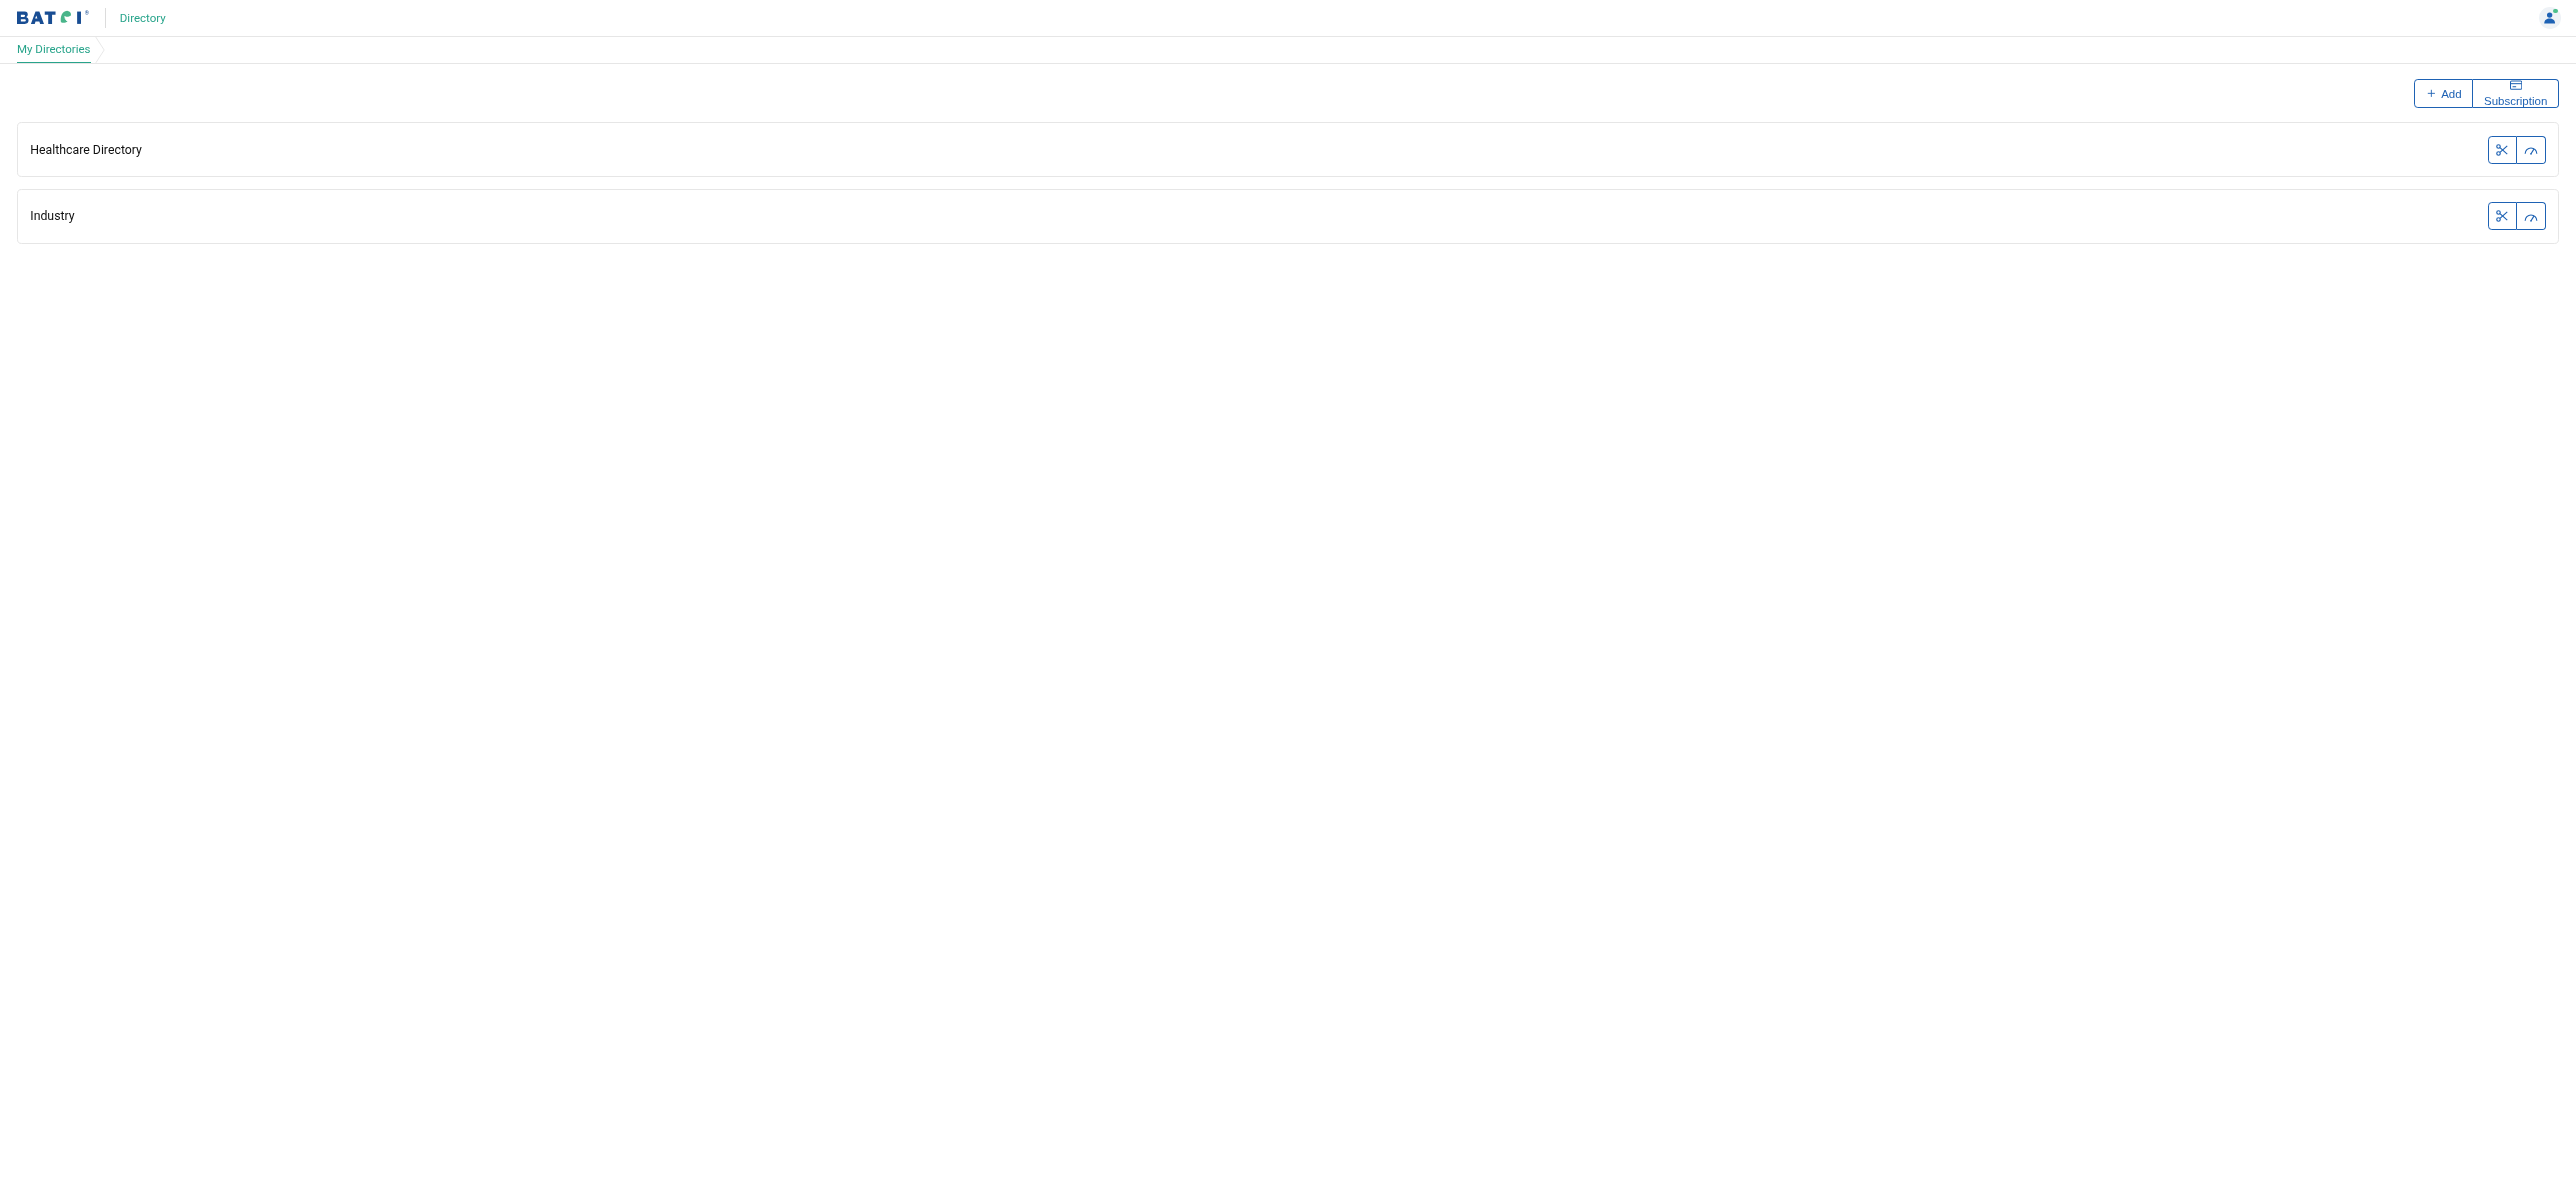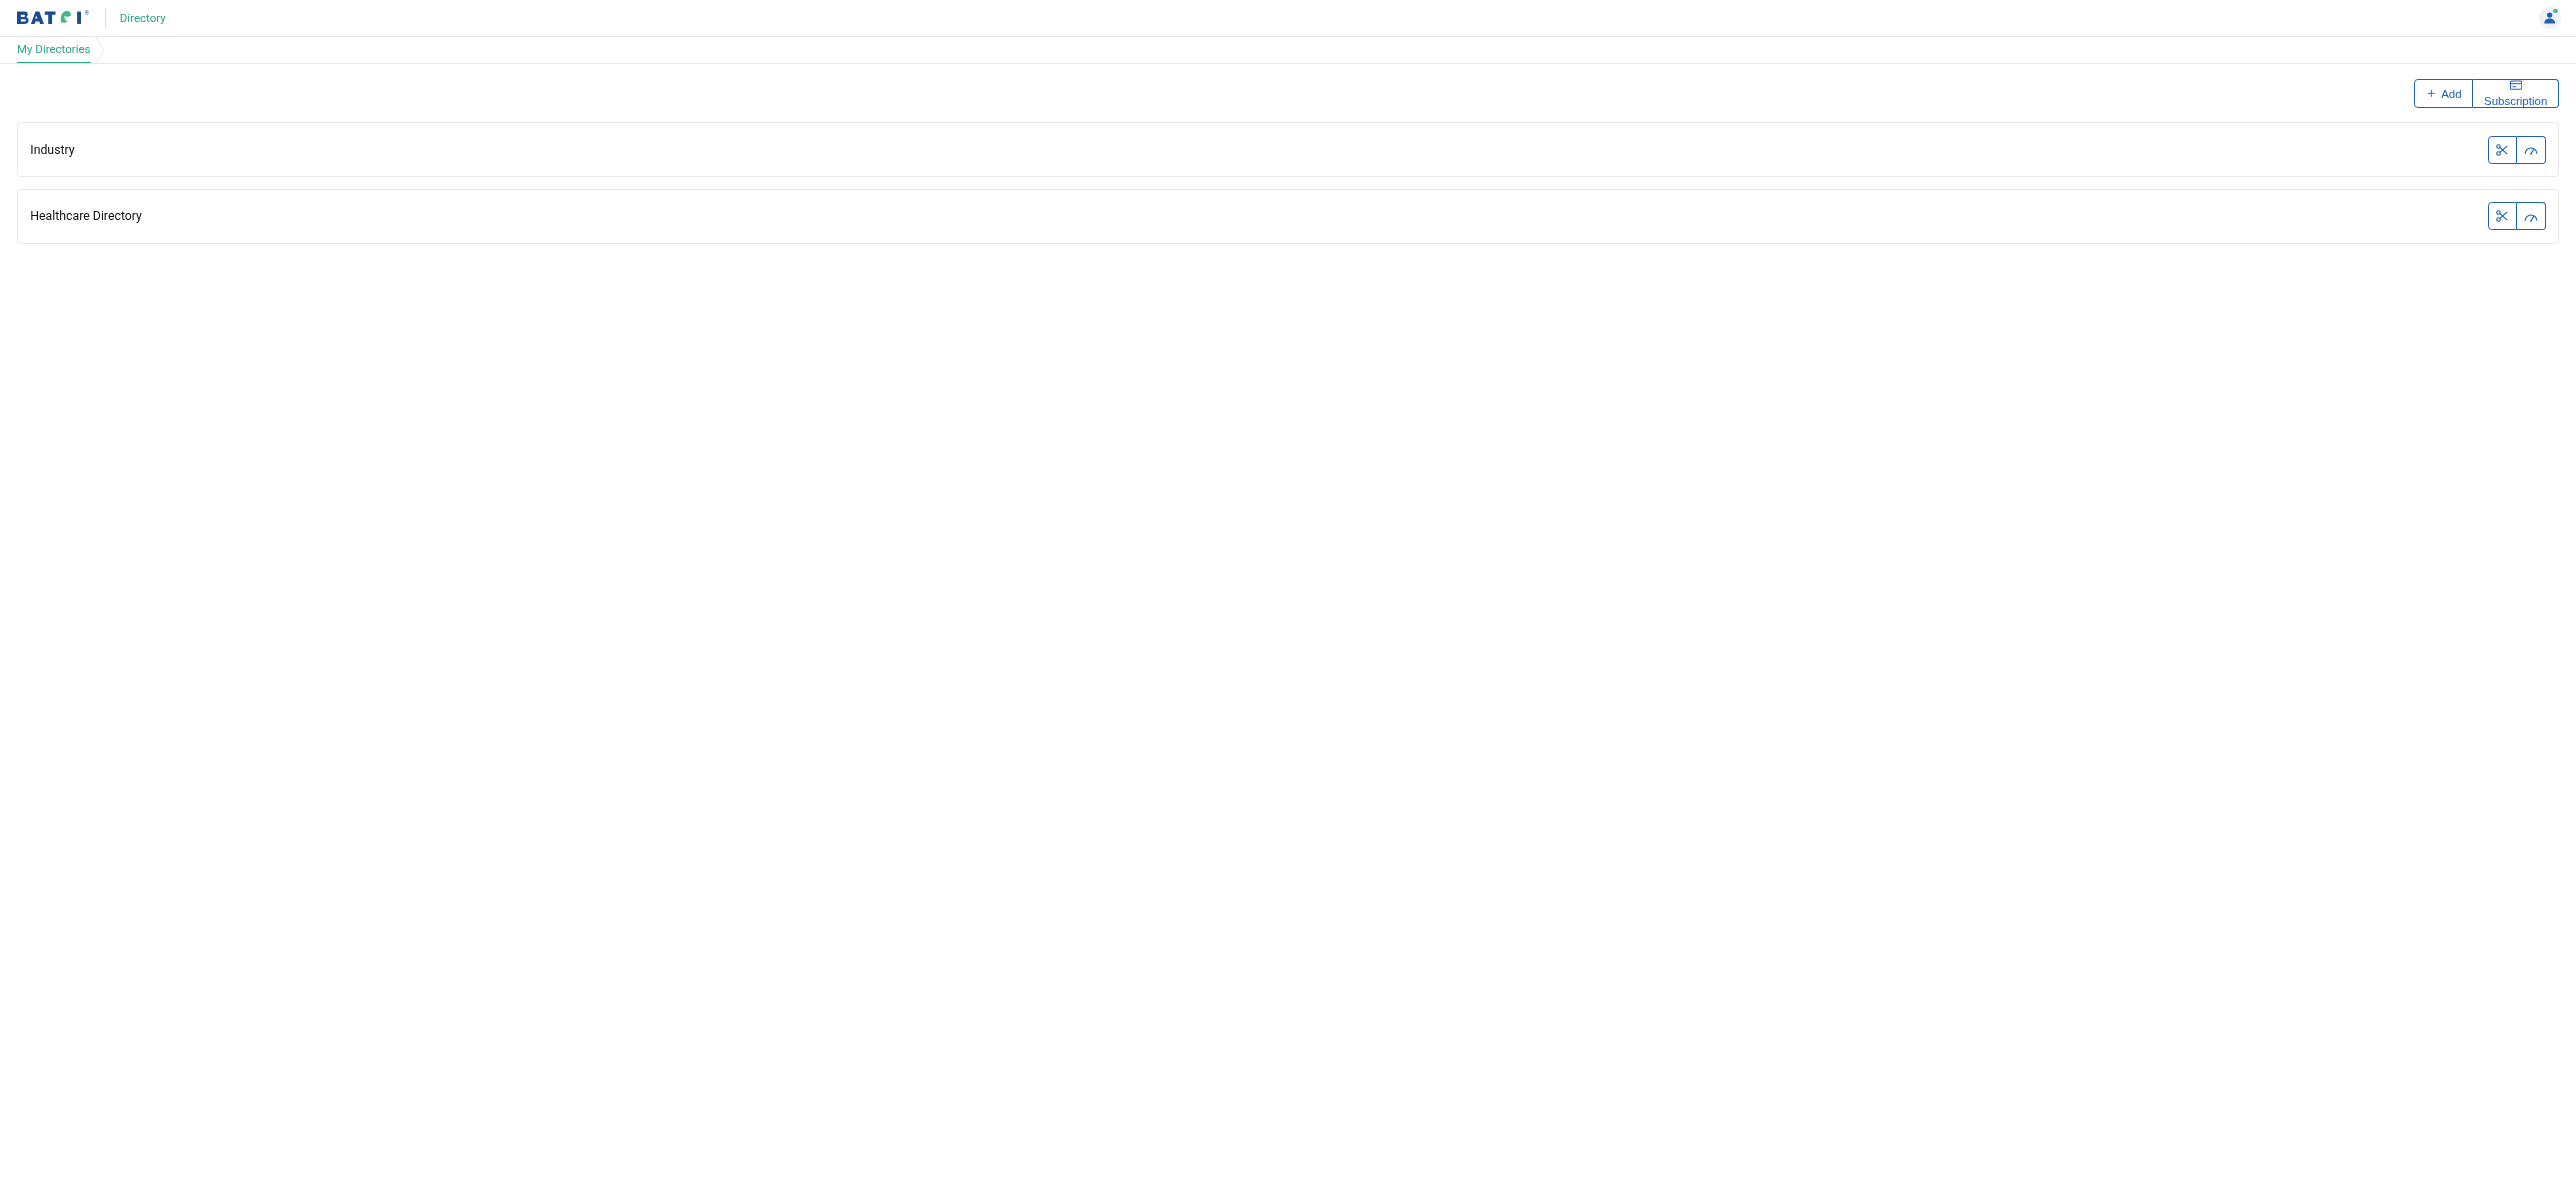--- a/index.html
+++ b/index.html
@@ -222,55 +222,55 @@
           <rect x="1" y="1" width="22" height="16" rx="2" fill="none" stroke="#1e62b4" stroke-width="2"></rect>
           <line x1="1" y1="6" x2="23" y2="6" stroke="#1e62b4" stroke-width="2"></line>
           <line x1="5" y1="12" x2="12" y2="12" stroke="#1e62b4" stroke-width="2"></line>
         </svg>
         <span>Subscription</span>
       </button>
     </div>
   </div>
 
   <div class="card">
+    <div class="card-title">Healthcare Directory</div>
+    <div class="card-actions">
+      <button class="icon-btn" title="Configure">
+        <svg width="14" height="14" viewBox="0 0 24 24">
+          <circle cx="6" cy="6" r="3" fill="none" stroke="#1e62b4" stroke-width="2"></circle>
+          <circle cx="6" cy="18" r="3" fill="none" stroke="#1e62b4" stroke-width="2"></circle>
+          <line x1="8.5" y1="8" x2="21" y2="19" stroke="#1e62b4" stroke-width="2"></line>
+          <line x1="8.5" y1="16" x2="21" y2="5" stroke="#1e62b4" stroke-width="2"></line>
+        </svg>
+      </button>
+      <button class="icon-btn" title="Dashboard">
+        <svg width="14" height="12.3" viewBox="0 0 24 20">
+          <path d="M2 18 a10 10 0 0 1 20 0" fill="none" stroke="#1e62b4" stroke-width="2"></path>
+          <line x1="12" y1="18" x2="17" y2="10" stroke="#1e62b4" stroke-width="2"></line>
+          <circle cx="12" cy="18" r="1.5" fill="#1e62b4"></circle>
+        </svg>
+      </button>
+    </div>
+  </div>
+
+  <div class="card">
     <div class="card-title">Industry</div>
     <div class="card-actions">
       <button class="icon-btn" title="Configure">
         <svg width="14" height="14" viewBox="0 0 24 24">
           <circle cx="6" cy="6" r="3" fill="none" stroke="#1e62b4" stroke-width="2"></circle>
           <circle cx="6" cy="18" r="3" fill="none" stroke="#1e62b4" stroke-width="2"></circle>
           <line x1="8.5" y1="8" x2="21" y2="19" stroke="#1e62b4" stroke-width="2"></line>
           <line x1="8.5" y1="16" x2="21" y2="5" stroke="#1e62b4" stroke-width="2"></line>
         </svg>
       </button>
       <button class="icon-btn" title="Dashboard">
         <svg width="14" height="12.3" viewBox="0 0 24 20">
           <path d="M2 18 a10 10 0 0 1 20 0" fill="none" stroke="#1e62b4" stroke-width="2"></path>
           <line x1="12" y1="18" x2="17" y2="10" stroke="#1e62b4" stroke-width="2"></line>
           <circle cx="12" cy="18" r="1.5" fill="#1e62b4"></circle>
         </svg>
       </button>
     </div>
   </div>
 
-  <div class="card">
-    <div class="card-title">Healthcare Directory</div>
-    <div class="card-actions">
-      <button class="icon-btn" title="Configure">
-        <svg width="14" height="14" viewBox="0 0 24 24">
-          <circle cx="6" cy="6" r="3" fill="none" stroke="#1e62b4" stroke-width="2"></circle>
-          <circle cx="6" cy="18" r="3" fill="none" stroke="#1e62b4" stroke-width="2"></circle>
-          <line x1="8.5" y1="8" x2="21" y2="19" stroke="#1e62b4" stroke-width="2"></line>
-          <line x1="8.5" y1="16" x2="21" y2="5" stroke="#1e62b4" stroke-width="2"></line>
-        </svg>
-      </button>
-      <button class="icon-btn" title="Dashboard">
-        <svg width="14" height="12.3" viewBox="0 0 24 20">
-          <path d="M2 18 a10 10 0 0 1 20 0" fill="none" stroke="#1e62b4" stroke-width="2"></path>
-          <line x1="12" y1="18" x2="17" y2="10" stroke="#1e62b4" stroke-width="2"></line>
-          <circle cx="12" cy="18" r="1.5" fill="#1e62b4"></circle>
-        </svg>
-      </button>
-    </div>
-  </div>
-
 </div>
 
 
 </body></html>

